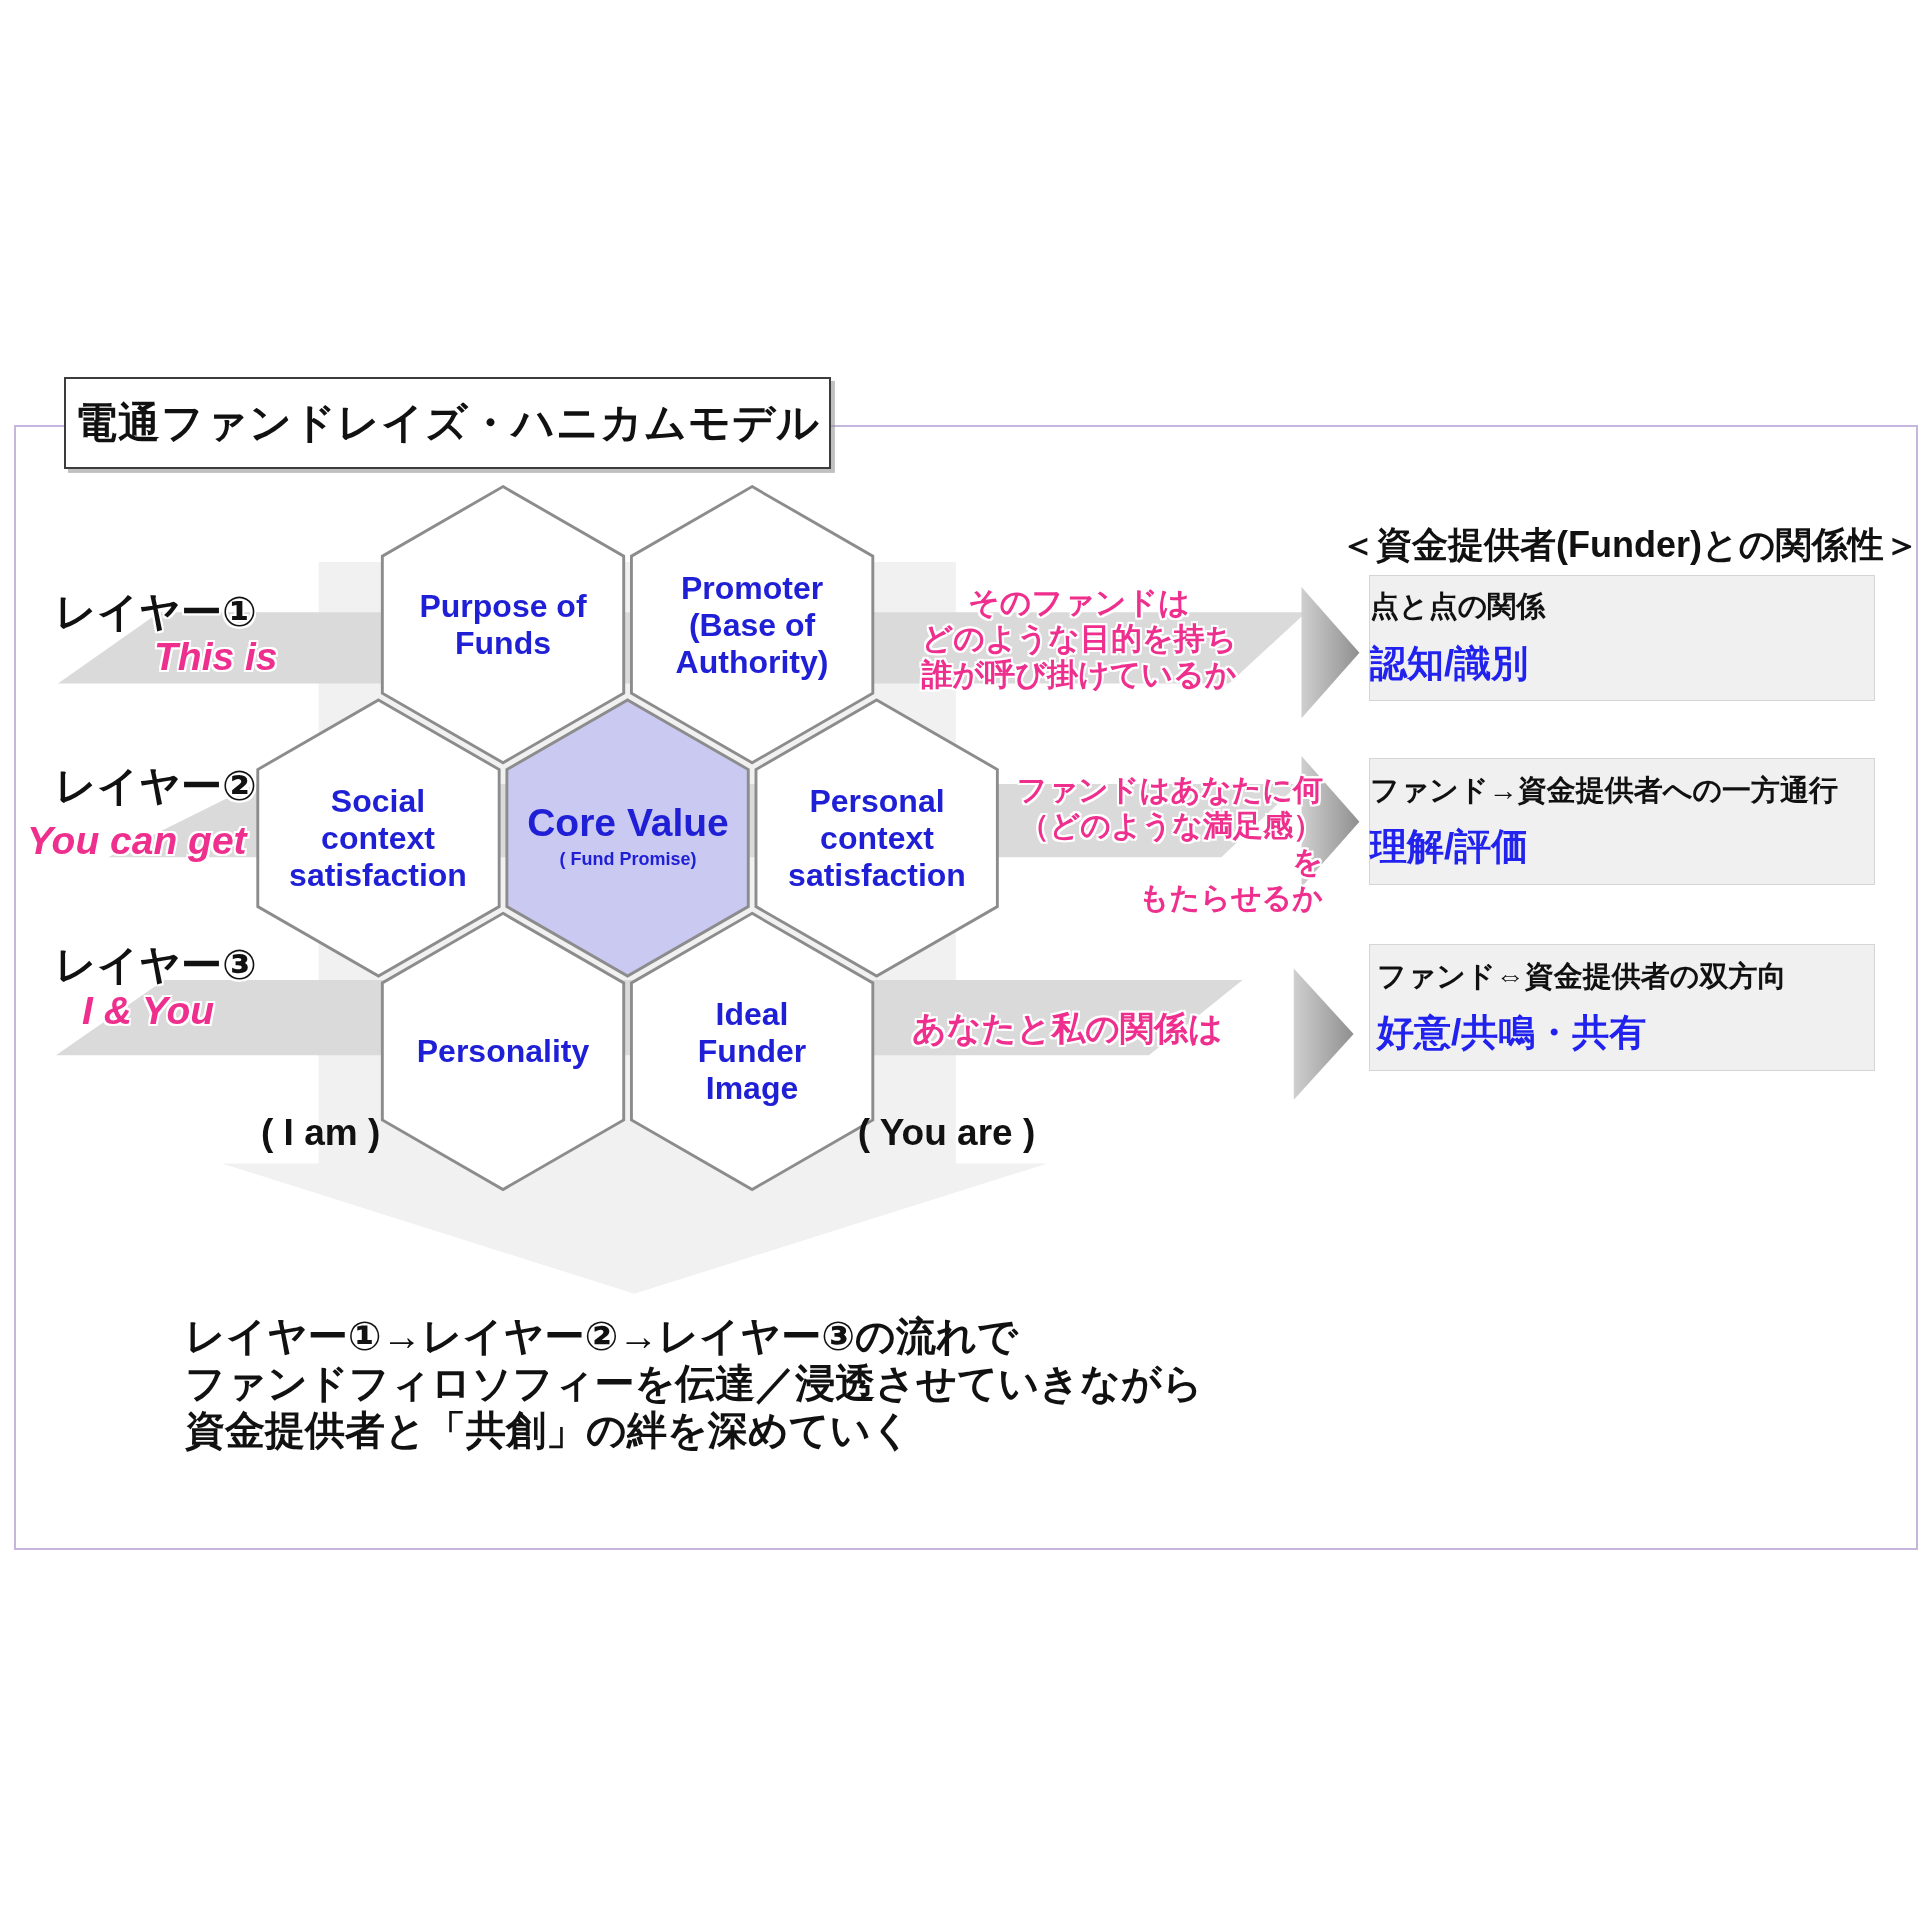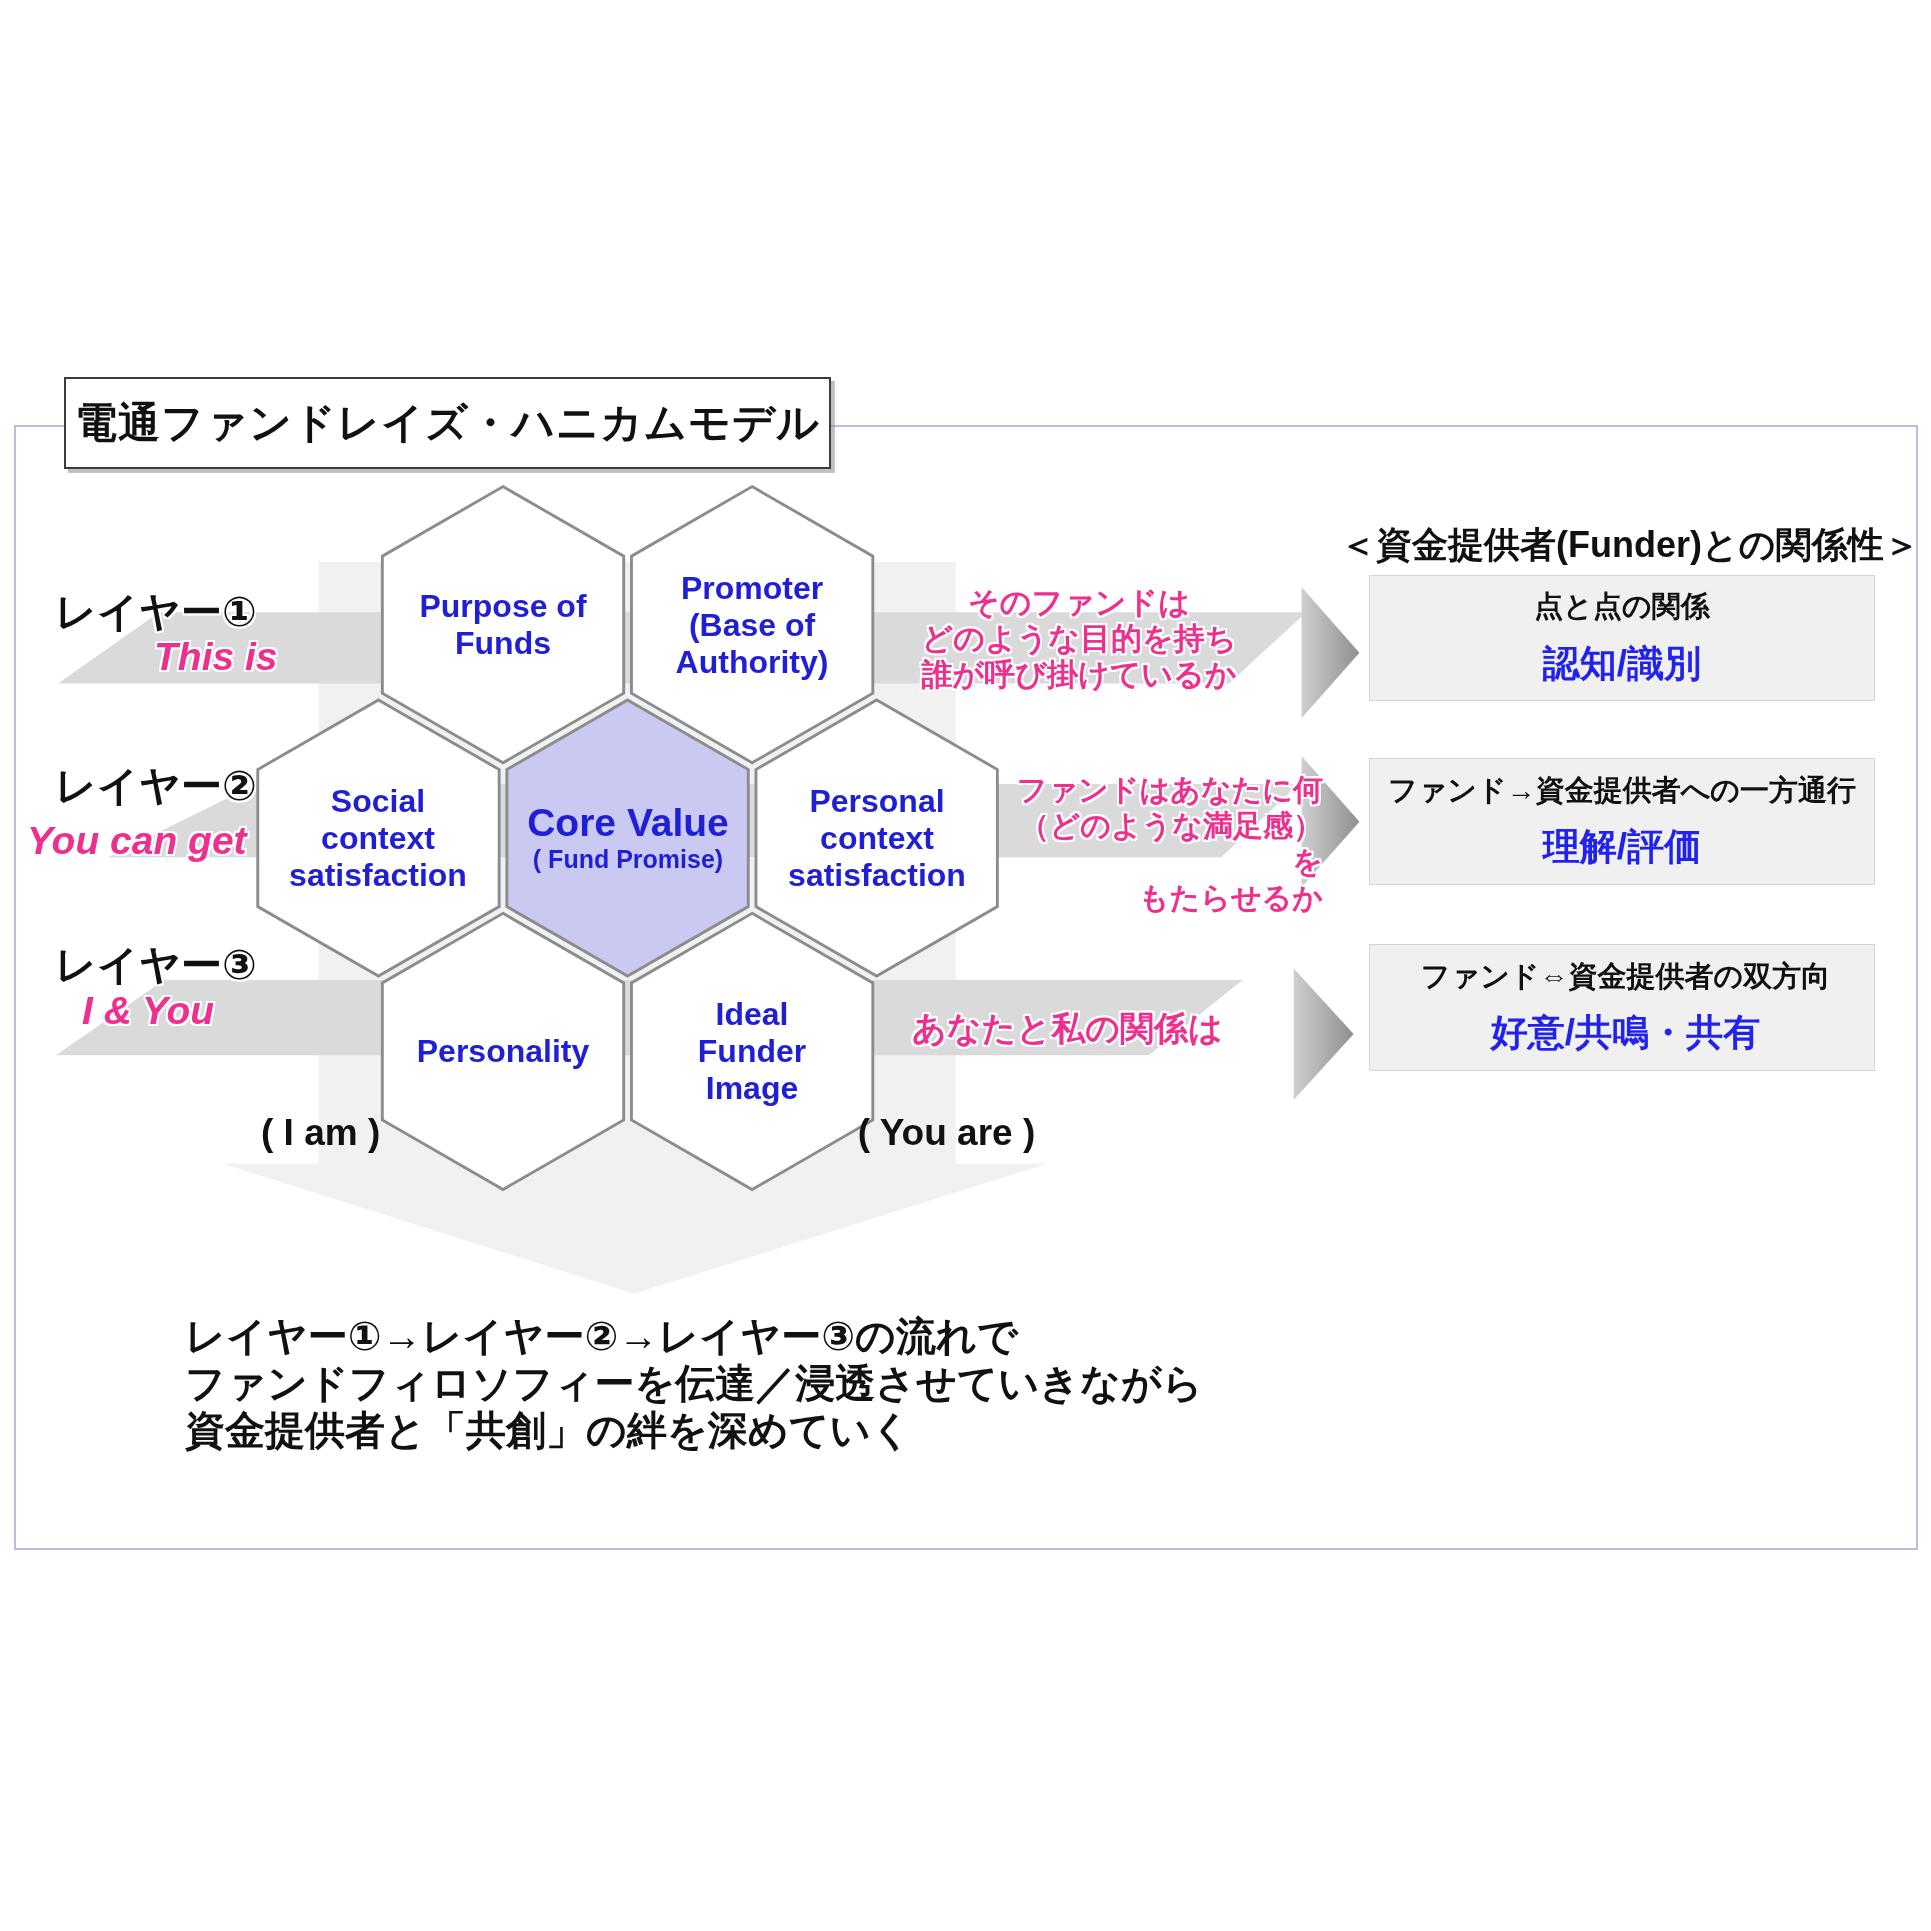--- a/index.html
+++ b/index.html
@@ -28,26 +28,26 @@
   .layer-label{font-size:41px;font-weight:bold;white-space:nowrap;margin-left:16px;}
   .layer-sub{font-size:39px;font-weight:bold;font-style:italic;color:var(--pink);white-space:nowrap;}
   .halo{text-shadow:1.9px 0 0 #fff,-1.9px 0 0 #fff,0 1.9px 0 #fff,0 -1.9px 0 #fff,
         1.9px 1.9px 0 #fff,-1.9px -1.9px 0 #fff,1.9px -1.9px 0 #fff,-1.9px 1.9px 0 #fff;}
   .hex-label{position:absolute;transform:translate(-50%,-50%);text-align:center;
              color:var(--accent-blue);font-weight:bold;font-size:32px;line-height:37px;
              white-space:pre-line;width:251px;}
   .core-label{position:absolute;transform:translate(-50%,-50%);text-align:center;
               color:var(--accent-blue);font-weight:bold;width:251px;}
   .core-label .big{font-size:39px;line-height:42px;display:block;}
-  .core-label .small{font-size:25px;line-height:31px;display:block;}
+  .core-label .small{font-size:18px;line-height:31px;display:block;}
   .ann{color:var(--pink);font-weight:bold;font-size:31px;line-height:36px;white-space:pre-line;text-align:right;}
   .right-header{font-size:36px;font-weight:bold;white-space:nowrap;}
   .rbox{position:absolute;left:1369px;width:506px;background:var(--box-gray);
         border:1.9px solid var(--box-border);box-sizing:border-box;
-        display:flex;flex-direction:column;align-items:center;justify-content:space-evenly;}
+        display:flex;flex-direction:column;align-items:flex-start;justify-content:space-evenly;}
   .rbox .rtitle{font-size:29px;font-weight:bold;color:var(--text-black);white-space:nowrap;}
   .rbox .rvalue{font-size:37px;font-weight:bold;color:var(--box-blue);white-space:nowrap;}
   .iam{font-size:37px;font-weight:bold;white-space:nowrap;}
   .bottom-text{font-size:40px;line-height:47px;font-weight:bold;white-space:pre-line;}
 </style>
 </head>
 <body>
 
 <div class="stage">
 

